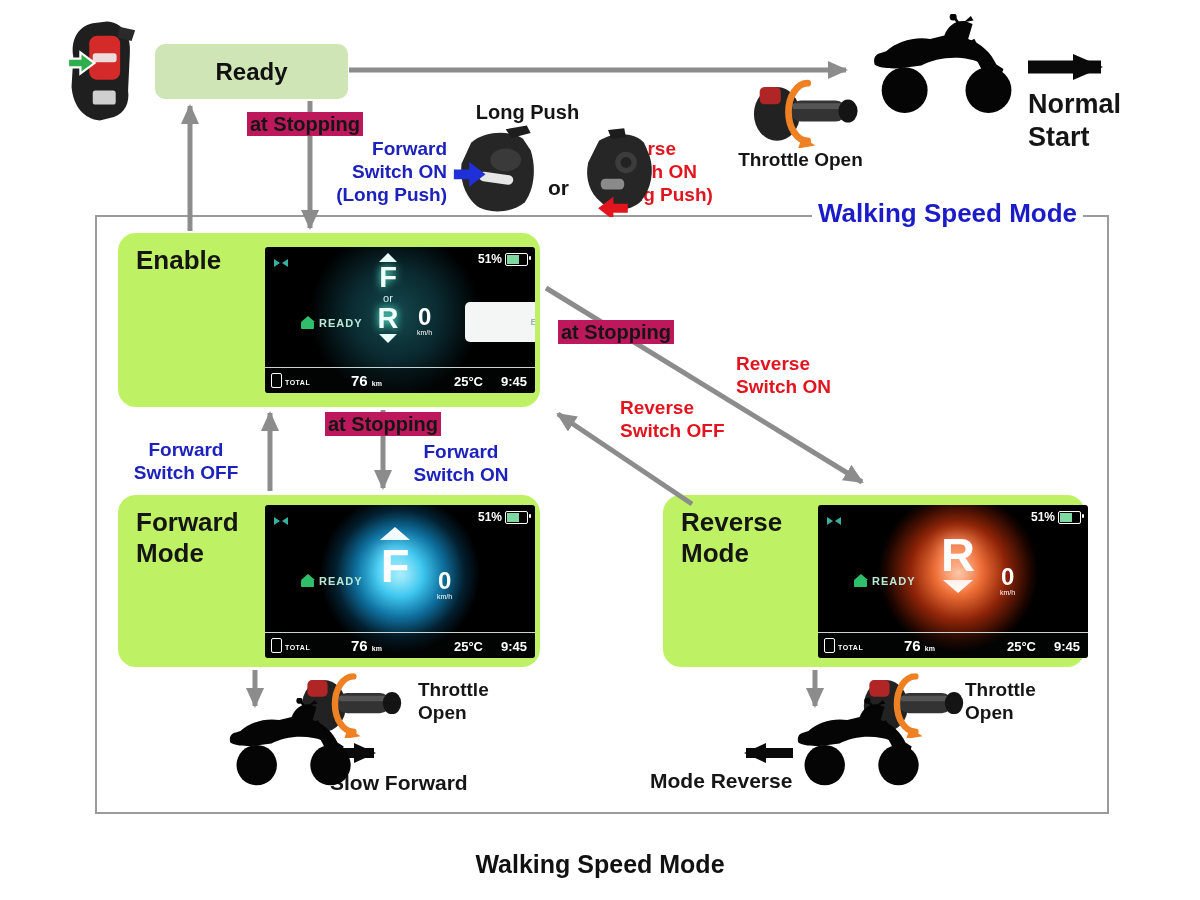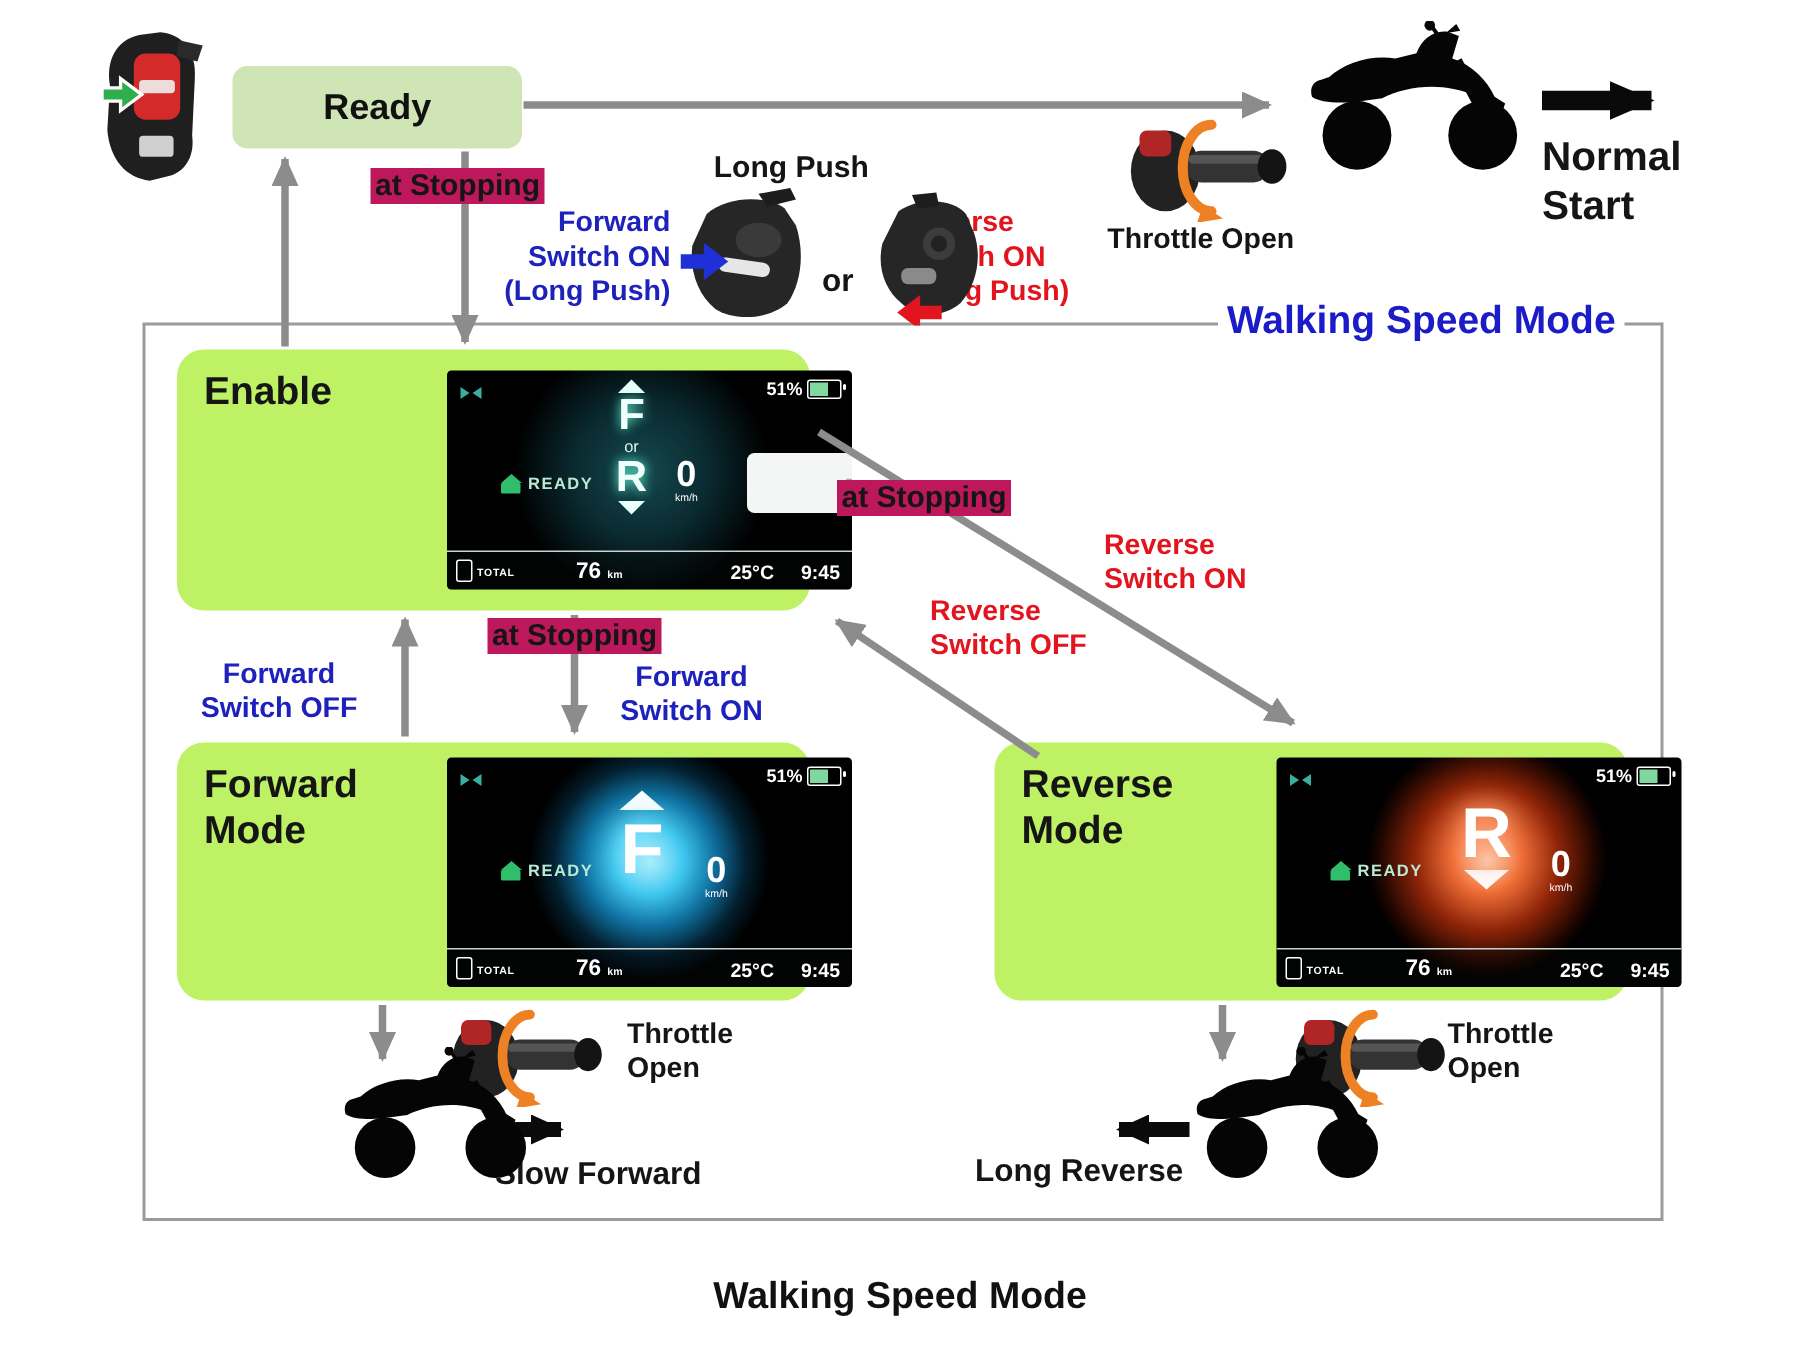--- a/index.html
+++ b/index.html
@@ -17,21 +17,21 @@
              color:#1b1bc8;background:#fff;padding:0 6px;z-index:4;}
   
   .ready-box{position:absolute;left:155px;top:44px;width:193px;height:55px;background:#cfe5b6;
              border-radius:10px;display:flex;align-items:center;justify-content:center;
              font-size:24px;font-weight:bold;z-index:3;}
   
   .state-box{position:absolute;background:#bef264;border-radius:18px;z-index:1;}
   .state-label{position:absolute;left:18px;top:12px;font-size:26px;font-weight:bold;
                color:#151515;line-height:1.18;white-space:pre-line;}
   
-  .screen{position:absolute;background:#000;border-radius:3px;overflow:hidden;z-index:2;margin-left:33px;}
+  .screen{position:absolute;background:#000;border-radius:3px;overflow:hidden;z-index:2;}
   .screen.enable{background:radial-gradient(circle 100px at 48% 46%, #14494e 0%, #0a2a30 45%, #000 85%);}
   .screen.forward{background:radial-gradient(circle 80px at 50% 45%, #bff4ff 0%, #3fc8f0 28%, #0f6f9e 55%, #032030 80%, #000 100%);}
   .screen.reverse{background:radial-gradient(circle 80px at 52% 44%, #ffe0c8 0%, #f07038 28%, #8e2408 60%, #1e0600 90%, #000 100%);}
   .scr-beam{position:absolute;left:8px;top:7px;}
   .scr-batt{position:absolute;right:7px;top:5px;display:flex;align-items:center;gap:3px;
             color:#fff;font-size:12px;font-weight:bold;}
   .batt-shape{position:relative;width:21px;height:11px;border:1.5px solid #fff;border-radius:2px;}
   .batt-fill{position:absolute;left:1px;top:1px;bottom:1px;width:55%;background:#7fd8a0;}
   .batt-nub{position:absolute;right:-4px;top:2.5px;width:2.5px;height:4px;background:#fff;border-radius:1px;}
   .scr-ready{position:absolute;left:36px;top:70px;display:flex;align-items:center;gap:5px;
@@ -360,15 +360,15 @@
         <circle cx="37" cy="86" r="26"></circle>
           <circle cx="132" cy="86" r="26"></circle>
         <path d="M3,57 C1,50 4,45 10,44 L16,42 C28,31 48,25 66,28 L82,24 C86,13 96,6 106,8 L114,11 L109,28 C124,33 135,44 141,57 L149,62 L145,73 C136,62 124,53 110,51 C90,47 70,51 56,58 L34,61 C21,62 8,61 3,57 Z"></path>
         <path d="M104,9 L112,2 L115,7 Z"></path>
         <circle cx="92" cy="3" r="4"></circle>
       </g>
       <path d="M100,13 L93,3" stroke="#050505" stroke-width="3" fill="none"></path>
       <path d="M112,30 L129,62" stroke="#050505" stroke-width="9" fill="none"></path>
     </svg>
   </div>
-  <div class="lbl" style="left:650px;top:768px;font-size:21px;">Long Reverse</div>
+  <div class="lbl" style="left:650px;top:768px;font-size:21px;">Mode Reverse</div>
 
 </div>
 
 </body></html>

